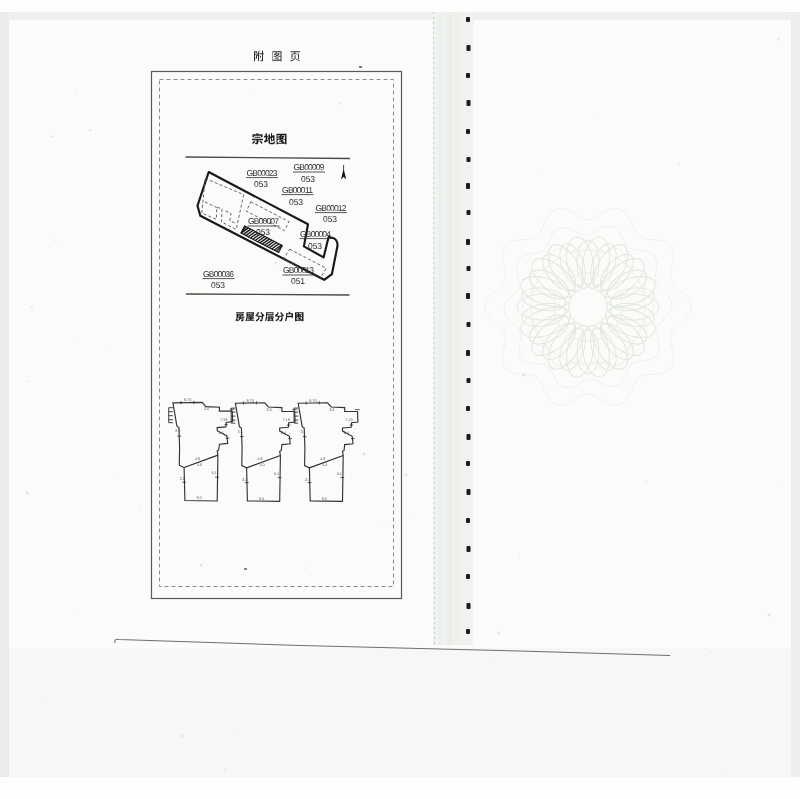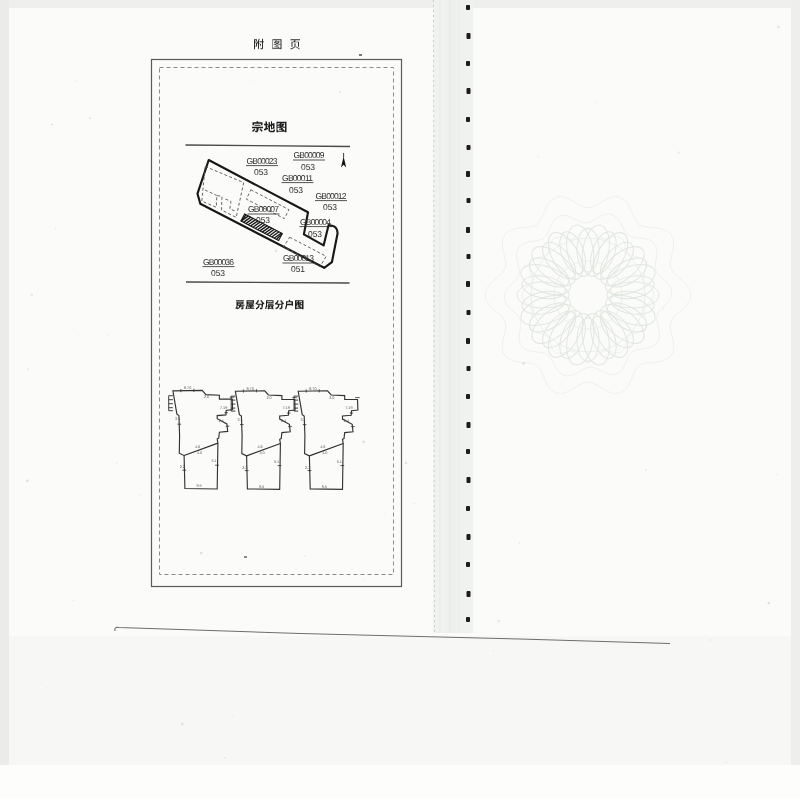--- a/index.html
+++ b/index.html
@@ -1,17 +1,17 @@
 <!DOCTYPE html>
 <html><head>
 <meta charset="utf-8">
 <style>
 html,body{margin:0;padding:0;background:#fdfdfc;}
 *{font-family:"Liberation Sans",sans-serif;}
-#stage{position:relative;width:800px;height:765px;overflow:hidden;background:#f0abfc;}
+#stage{position:relative;width:800px;height:765px;overflow:hidden;background:#f0abfc;margin-top:12px;}
 </style>
 </head>
 <body>
 <div id="stage">
 <svg width="800" height="799" text-rendering="geometricPrecision" viewBox="0 0 800 799" xmlns="http://www.w3.org/2000/svg">
 
 <rect x="0" y="0" width="800" height="799" fill="#fbfbfa"></rect>
 
 <rect x="0" y="0" width="800" height="8" fill="#efefee"></rect>
 

